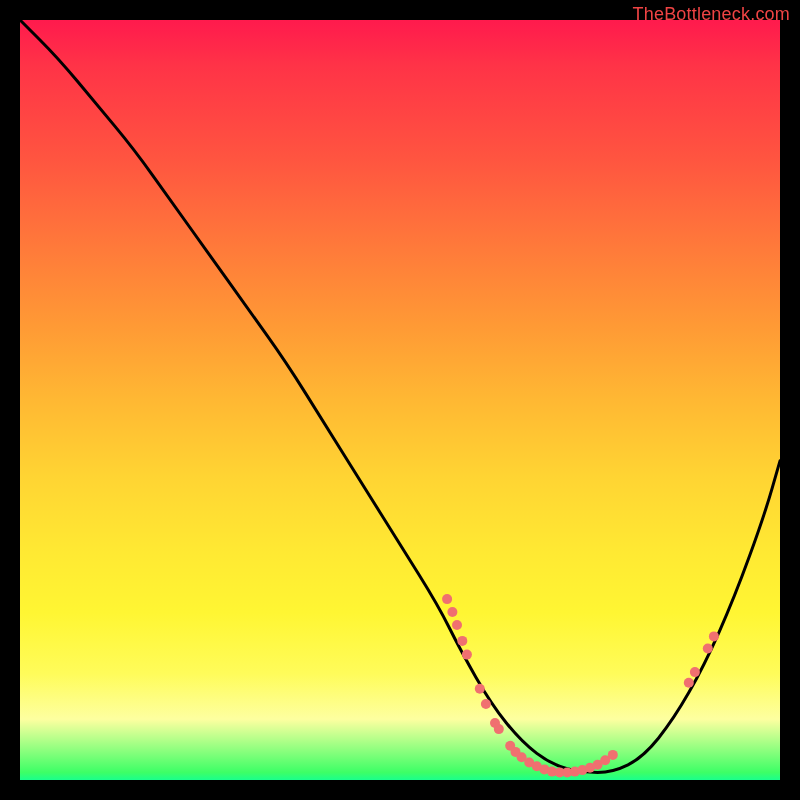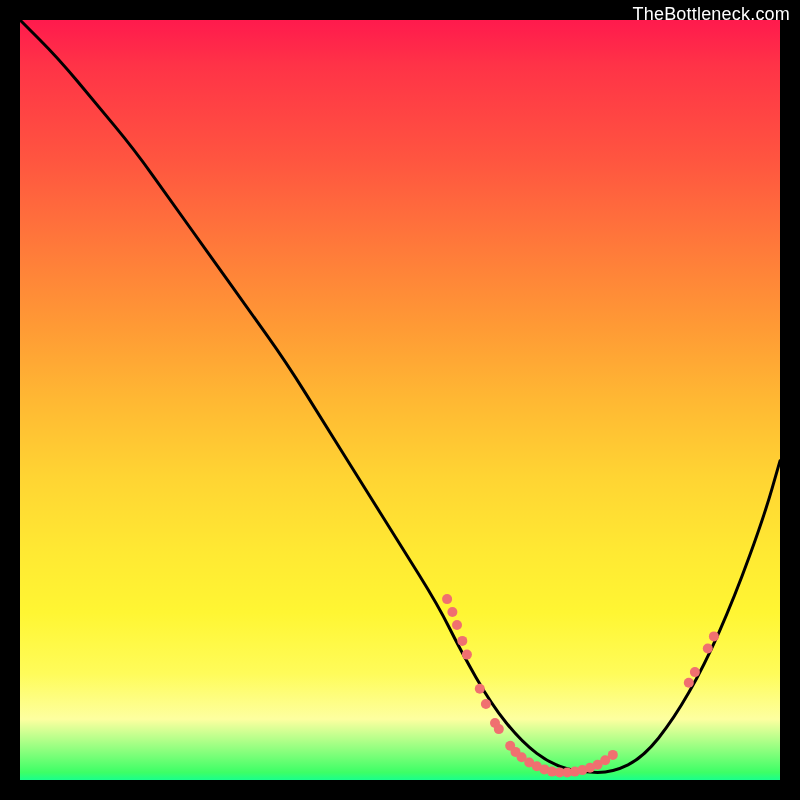--- a/index.html
+++ b/index.html
@@ -29,21 +29,21 @@
       #fff633 78%,
       #fffc5a 86%,
       #fdffa0 92%,
       #3dff66 99%,
       #1aff8c 100%);
   }
   .watermark {
     position: absolute;
     top: 4px;
     right: 10px;
-    color: #ffffff;
+    color: #ef4444;
     font-size: 18px;
     font-weight: 500;
     letter-spacing: 0.2px;
     user-select: none;
   }
   svg {
     position: absolute;
     left: 0;
     top: 0;
   }

